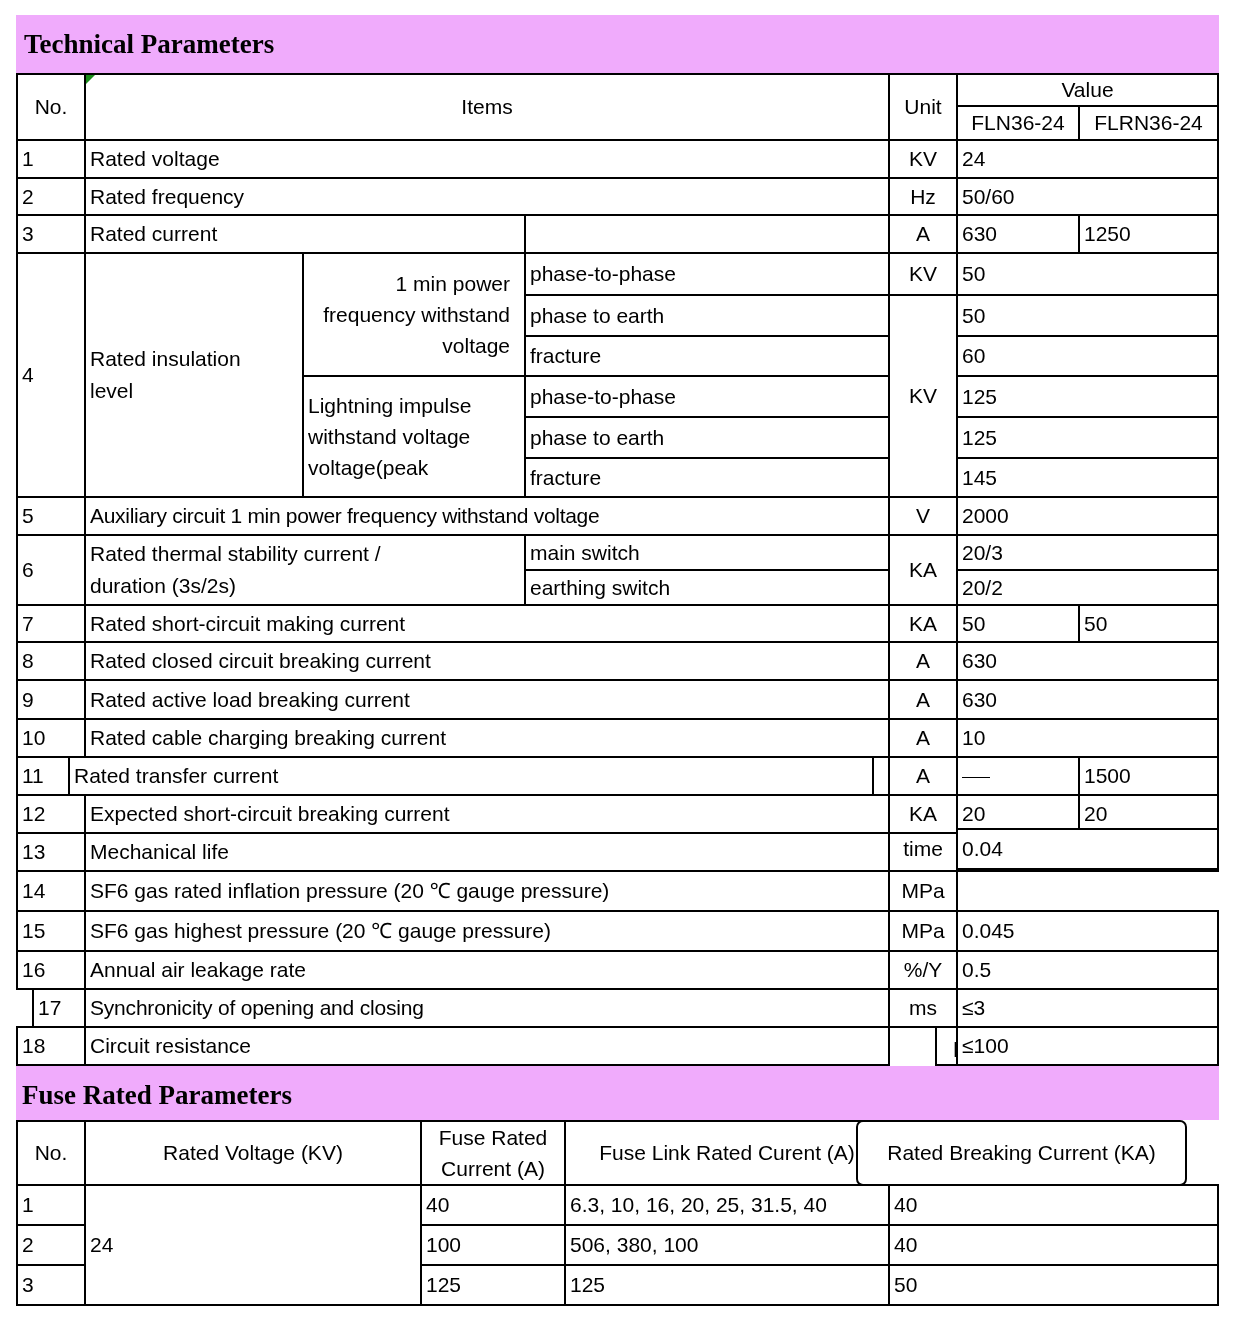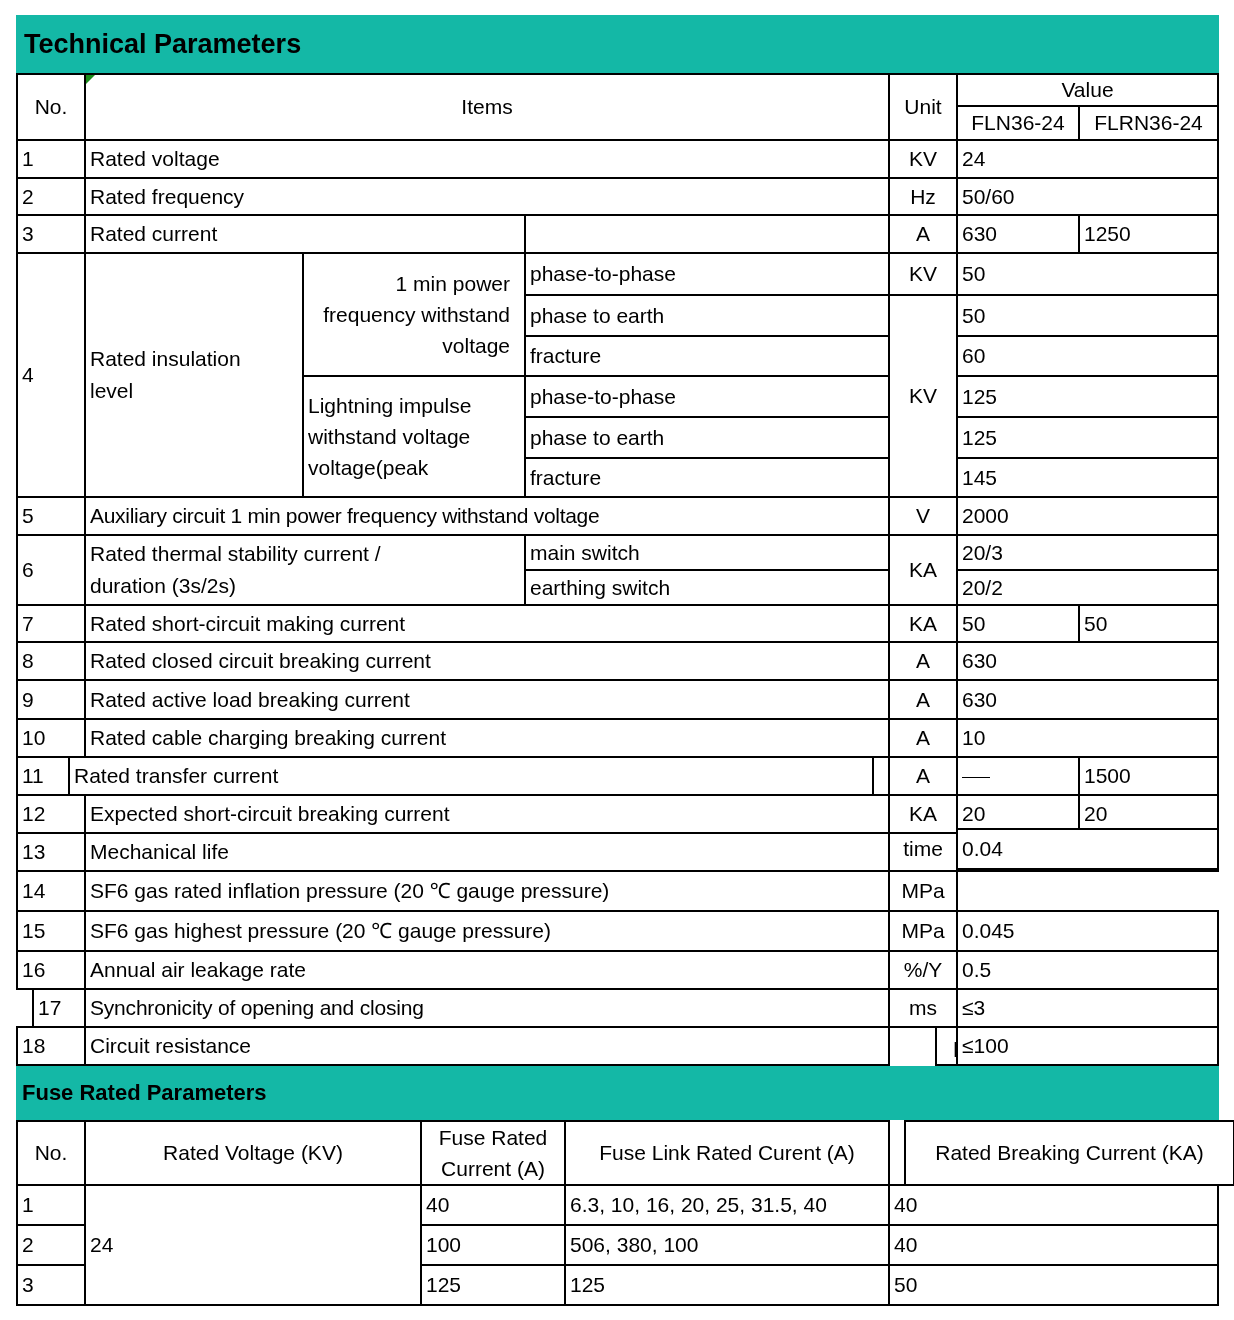--- a/index.html
+++ b/index.html
@@ -1,18 +1,18 @@
 <!DOCTYPE html>
 <html><head>
 <meta charset="utf-8">
 <style>
   html, body { margin:0; padding:0; background:#ffffff; }
   body { width:1234px; height:1320px; position:relative; overflow:hidden;
          font-family:"Liberation Sans", sans-serif; color:#000; }
-  .banner { position:absolute; background:#14b8a6; }
+  .banner { position:absolute; background:#f0abfc;font-family:Liberation Serif, serif; }
   .banner .t { position:absolute; font-weight:bold; color:#000; white-space:nowrap; }
   .cell { position:absolute; box-sizing:border-box; border:2px solid #000;
           font-size:21px; line-height:24px; display:flex; align-items:center;
           padding:0 4px; white-space:nowrap; overflow:hidden; background:#fff; }
   .cell.c { justify-content:center; text-align:center; }
   .cell.wrap { white-space:normal; line-height:32px; align-items:center; }
   .cell.wrap2 { white-space:normal; line-height:31px; }
   .corner { position:absolute; width:0; height:0; border-top:9px solid #1a8c1a; border-right:9px solid transparent; }
 </style>
 </head>
@@ -175,29 +175,29 @@
 
   <div>
     <div class="cell" style="left:16px;top:1026px;width:70px;height:40px;">18</div>
     <div class="cell" style="left:84px;top:1026px;width:806px;height:40px;">Circuit resistance</div>
     <div class="cell c" style="left:935px;top:1026px;width:70px;height:40px;">μ Ω</div>
     <div class="cell" style="left:956px;top:1026px;width:263px;height:40px;">≤100</div>
   </div>
 </div>
 
 <div class="banner" style="left:16px;top:1066px;width:1203px;height:54px;">
-  <span class="t" style="left:6px;top:14px;font-size:22px;">Fuse Rated Parameters</span>
+  <span class="t" style="left:6px;top:14px;font-size:27px;">Fuse Rated Parameters</span>
 </div>
 
 <div>
   <div class="cell c" style="left:16px;top:1120px;width:70px;height:66px;">No.</div>
   <div class="cell c" style="left:84px;top:1120px;width:338px;height:66px;">Rated Voltage (KV)</div>
   <div class="cell c wrap" style="left:420px;top:1120px;width:146px;height:66px;line-height:31px;padding:0 8px;">Fuse Rated Current (A)</div>
   <div class="cell c" style="left:564px;top:1120px;width:326px;height:66px;">Fuse Link Rated Curent (A)</div>
-  <div class="cell c" style="left:904px;top:1120px;width:331px;height:66px;">Rated Breaking Current (KA)</div>
+  <div class="cell c" style="left:856px;top:1120px;width:331px;height:66px;border-radius:7px;">Rated Breaking Current (KA)</div>
 
   <div class="cell" style="left:84px;top:1184px;width:338px;height:122px;">24</div>
 
   <div>
     <div class="cell" style="left:16px;top:1184px;width:70px;height:42px;">1</div>
     <div class="cell" style="left:420px;top:1184px;width:146px;height:42px;">40</div>
     <div class="cell" style="left:564px;top:1184px;width:326px;height:42px;">6.3, 10, 16, 20, 25, 31.5, 40</div>
     <div class="cell" style="left:888px;top:1184px;width:331px;height:42px;">40</div>
   </div>
   <div>

